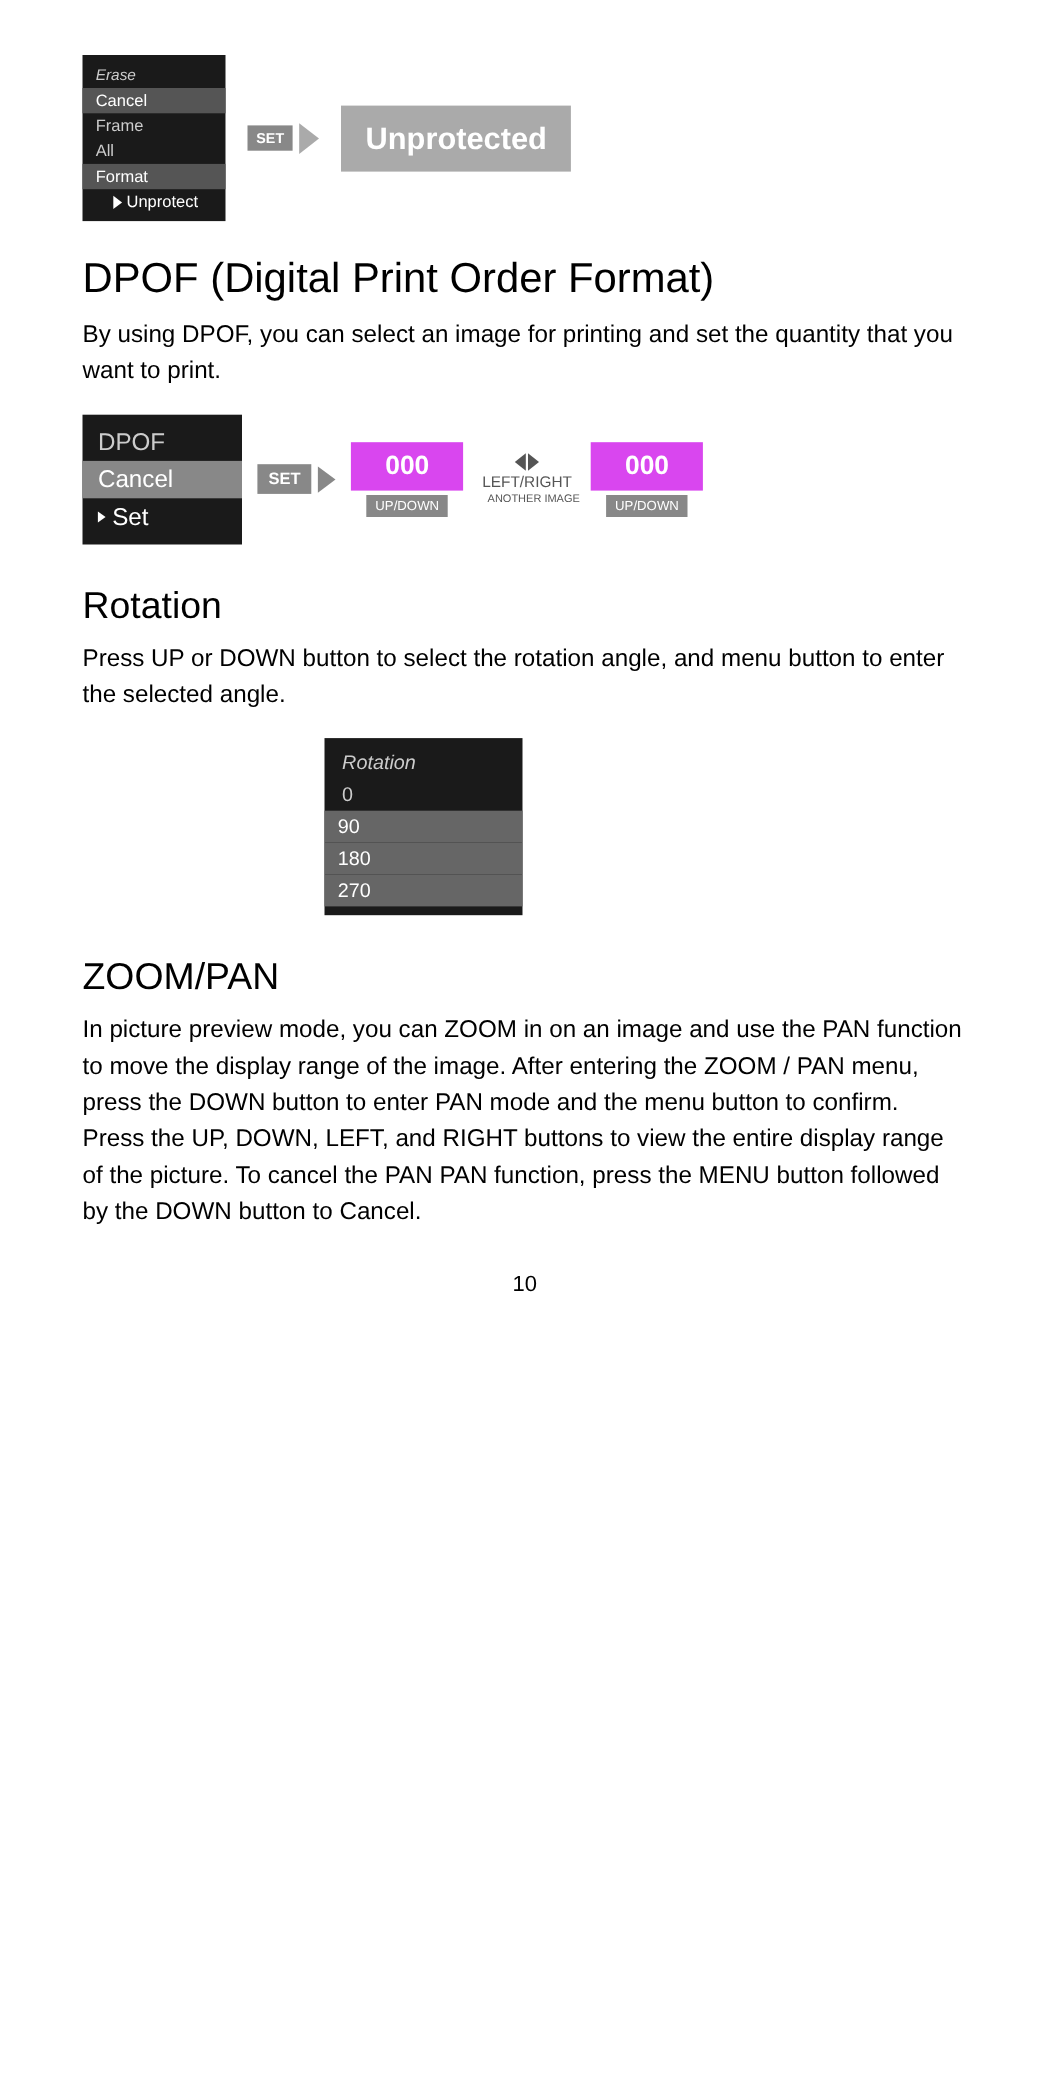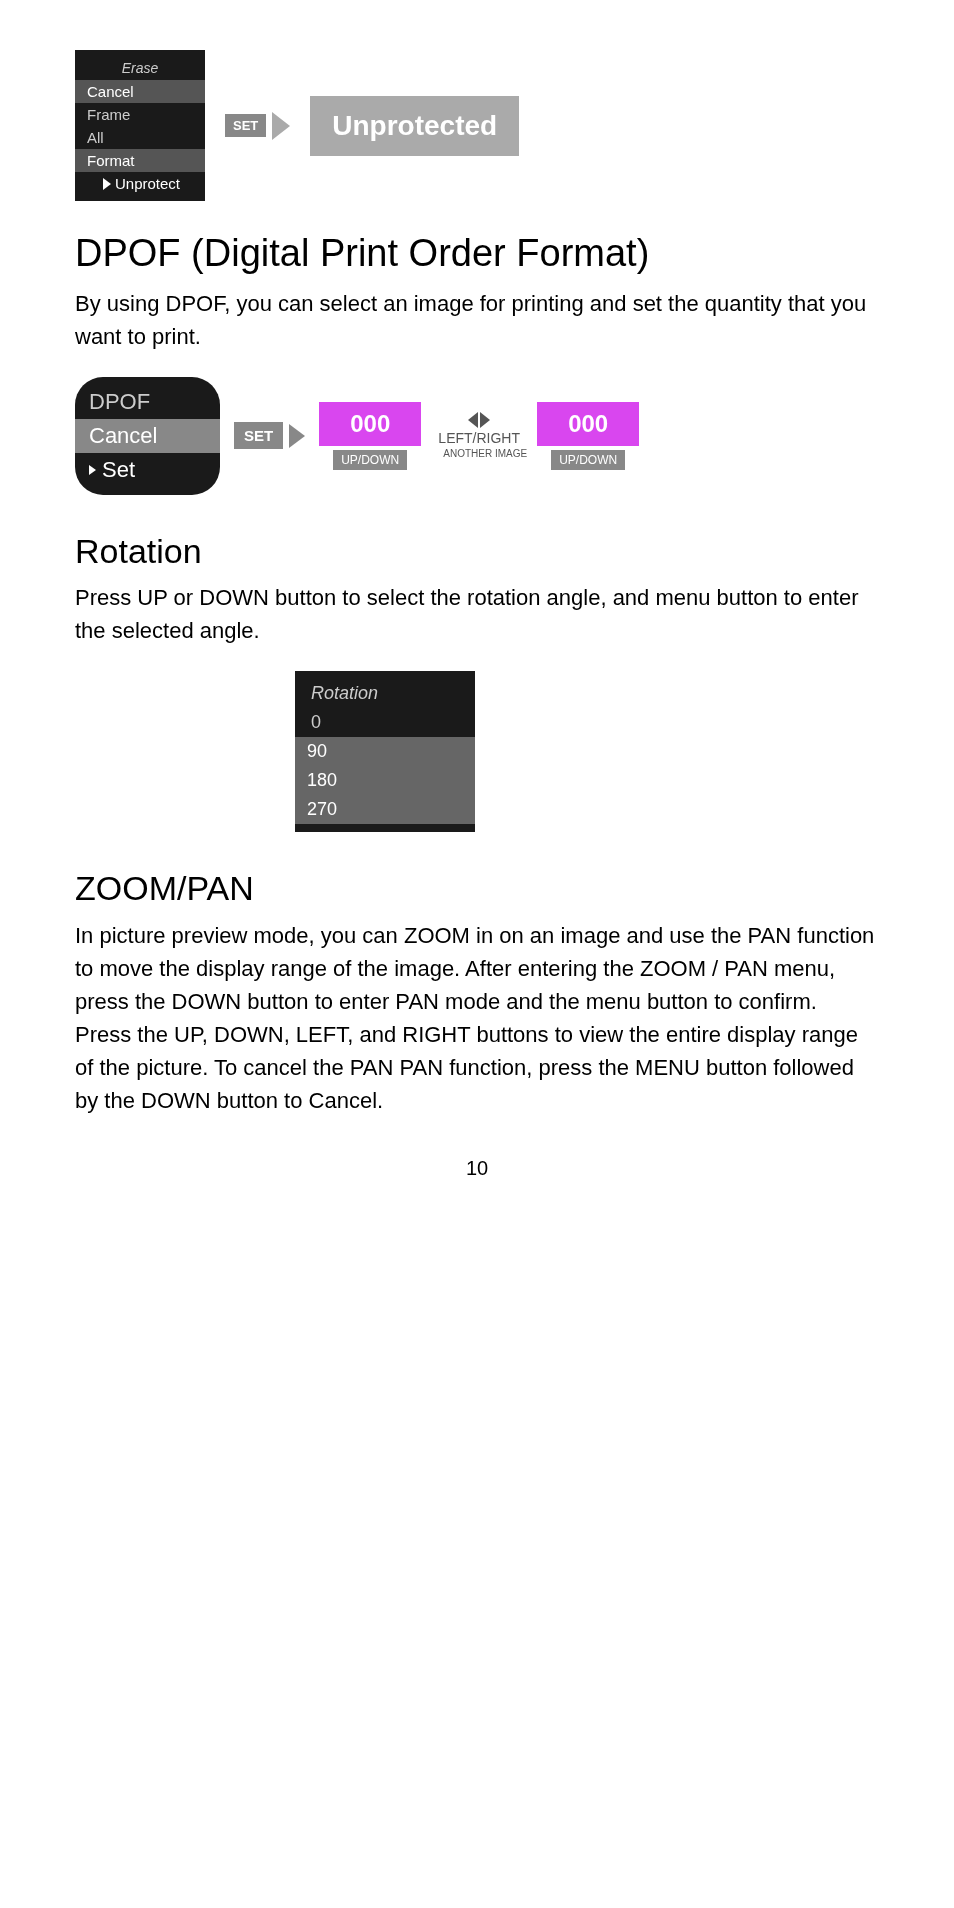--- a/index.html
+++ b/index.html
@@ -24,21 +24,20 @@
       background: #1a1a1a;
       color: #fff;
       padding: 6px 0;
       min-width: 130px;
     }
     .erase-menu .menu-title {
       font-size: 14px;
       color: #ccc;
       padding: 4px 12px;
       font-style: italic;
-      text-align: center;
     }
     .erase-menu .menu-item {
       font-size: 15px;
       padding: 3px 12px;
       color: #ccc;
     }
     .erase-menu .menu-item.selected {
       background: #555;
       color: #fff;
     }
@@ -106,21 +105,20 @@
       align-items: center;
       gap: 14px;
       margin-bottom: 36px;
       margin-top: 10px;
     }
     .dpof-menu {
       background: #1a1a1a;
       color: #fff;
       min-width: 145px;
       padding: 8px 0;
-      border-radius: 28px;
     }
     .dpof-menu .dmenu-title {
       font-size: 22px;
       color: #ccc;
       padding: 4px 14px;
     }
     .dpof-menu .dmenu-item {
       font-size: 22px;
       padding: 4px 14px;
       color: #ccc;

